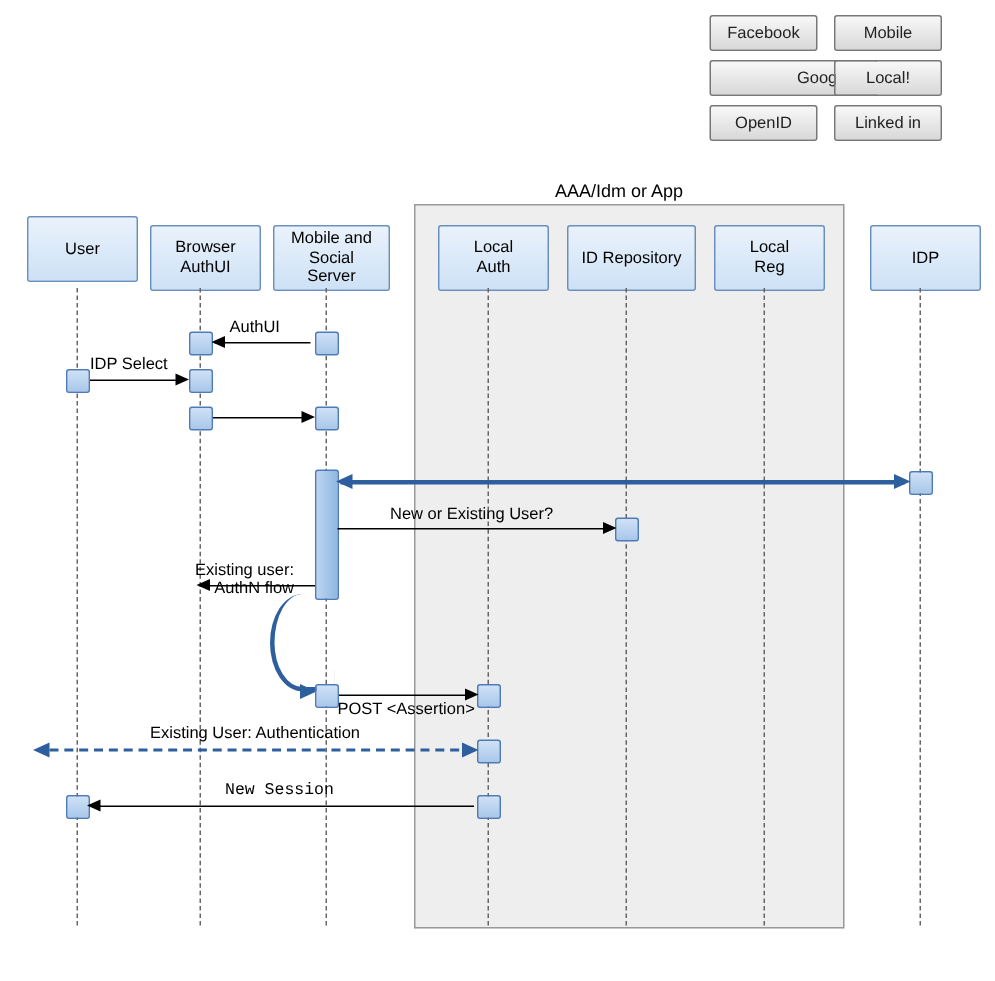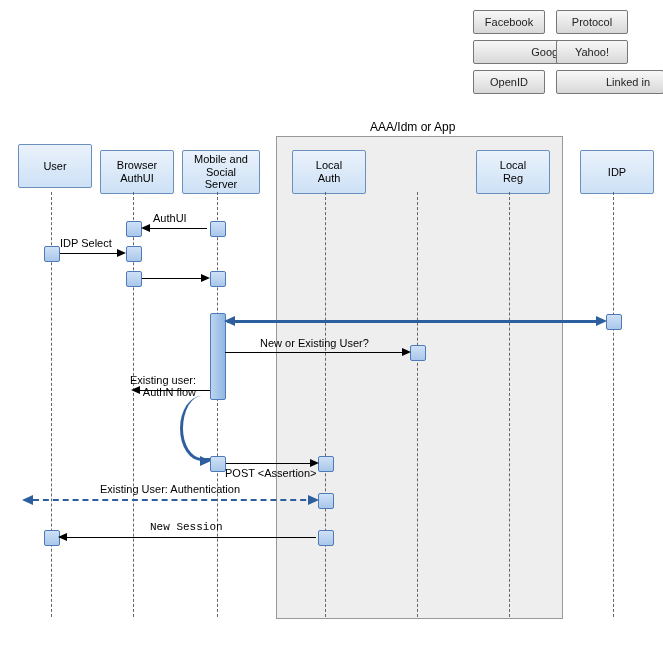--- a/index.html
+++ b/index.html
@@ -128,37 +128,38 @@
     border-bottom-left-radius: 40px 60px;
     background: transparent;
   }
 </style>
 </head>
 <body>
 
 <div class="canvas">
 
   <div class="idp-btn" style="left:473px; top:10px;">Facebook</div>
-  <div class="idp-btn" style="left:556px; top:10px;">Protocol</div>
+  <div class="idp-btn" style="left:556px; top:10px;">Mobile</div>
   <div class="idp-btn" style="left:473px; top:40px;padding-left:40px;">Google</div>
-  <div class="idp-btn" style="left:556px; top:40px;">Yahoo!</div>
+  <div class="idp-btn" style="left:556px; top:40px;">Local!</div>
   <div class="idp-btn" style="left:473px; top:70px;">OpenID</div>
-  <div class="idp-btn" style="left:556px; top:70px;padding-left:36px;">Linked in</div>
+  <div class="idp-btn" style="left:556px; top:70px;">Linked in</div>
 
   <div class="container-box" style="left:276px; top:136px; width:285px; height:481px;"></div>
   <div class="container-label" style="left:370px; top:120px;">AAA/Idm or App</div>
 
   <div class="participant" style="left:18px;  top:144px; width:66px; height:42px;">User</div>
   <div class="participant" style="left:100px; top:150px; width:66px; height:42px; white-space:pre-line;">Browser
 AuthUI</div>
   <div class="participant" style="left:182px; top:150px; width:70px; height:42px; white-space:pre-line;">Mobile and
 Social
 Server</div>
   <div class="participant" style="left:292px; top:150px; width:66px; height:42px; white-space:pre-line;">Local
 Auth</div>
+  <div class="participant" style="left:378px; top:150px; width:78px; height:42px;">ID Repository</div>
   <div class="participant" style="left:476px; top:150px; width:66px; height:42px; white-space:pre-line;">Local
 Reg</div>
   <div class="participant" style="left:580px; top:150px; width:66px; height:42px;">IDP</div>
 
   <div class="lifeline" style="left:51px;  top:192px; height:425px;"></div>
   <div class="lifeline" style="left:133px; top:192px; height:425px;"></div>
   <div class="lifeline" style="left:217px; top:192px; height:425px;"></div>
   <div class="lifeline" style="left:325px; top:192px; height:425px;"></div>
   <div class="lifeline" style="left:417px; top:192px; height:425px;"></div>
   <div class="lifeline" style="left:509px; top:192px; height:425px;"></div>

